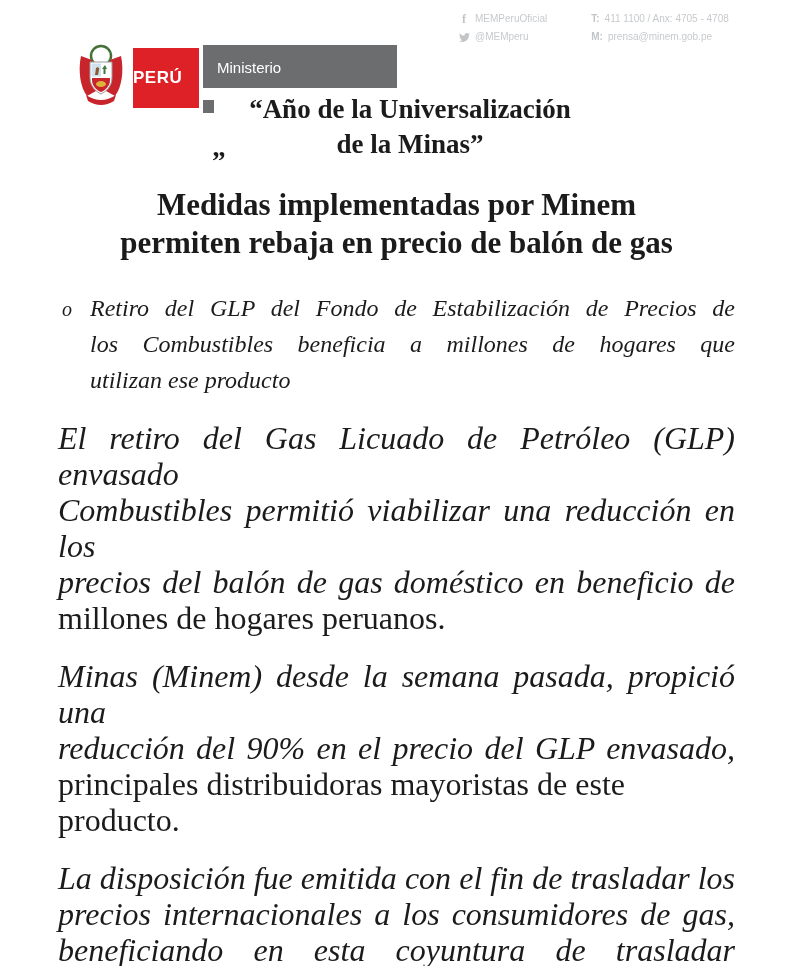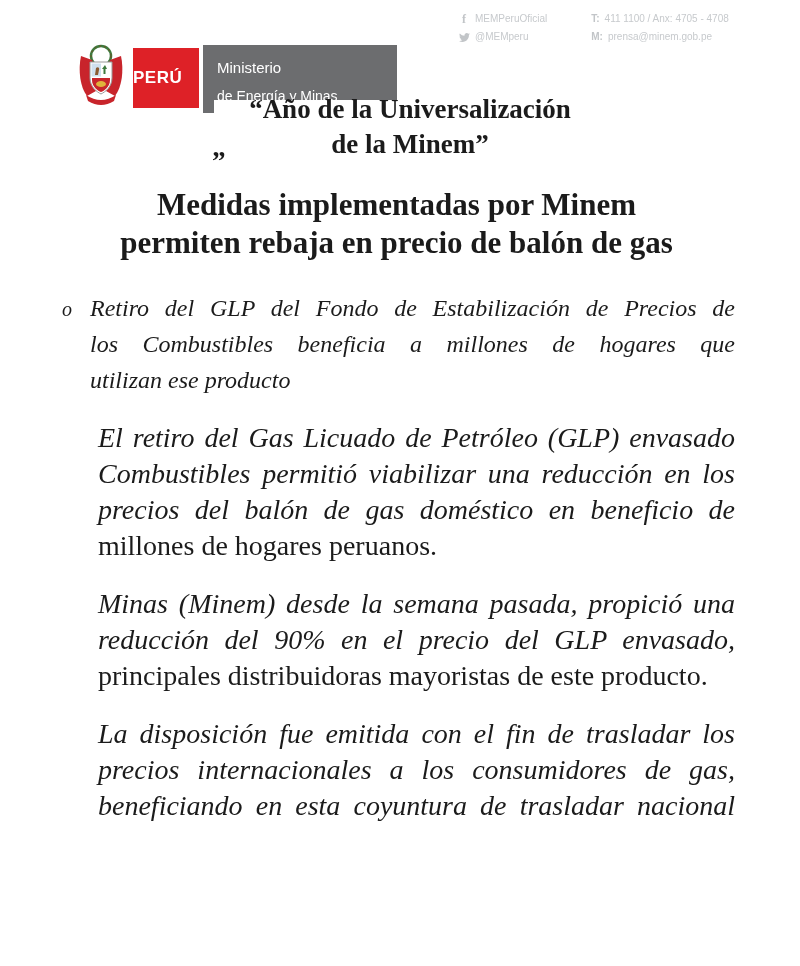--- a/index.html
+++ b/index.html
@@ -32,21 +32,21 @@
 
   
   .coat { position: absolute; left: 75px; top: 42px; width: 52px; height: 65px; }
   .redbox {
     position: absolute; left: 133px; top: 48px; width: 66px; height: 60px;
     display: flex; align-items: center; 
     font-family: "Liberation Sans", sans-serif;
     font-weight: bold; font-size: 17px; letter-spacing: .5px; color: #ffffff;
   }
   .graybox {
-    position: absolute; left: 203px; top: 45px; width: 194px; height: 55px;
+    position: absolute; left: 203px; top: 45px; width: 194px; height: 43px;
     overflow: hidden;
     font-family: "Liberation Sans", sans-serif;
     color: #ffffff;
   }
   .mline1 { position: absolute; left: 14px; top: 14px; font-size: 15px; }
   .mline2 { position: absolute; left: 14px; top: 43px; font-size: 14px; white-space: nowrap; }
   .graytab { position: absolute; left: 203px; top: 100px; width: 11px; height: 13px; }
 
   
   .motto {
@@ -59,21 +59,21 @@
     position: absolute; left: 212px; top: 146px;
     font-weight: bold; font-size: 27px; line-height: 30px;
     z-index: 3;
   }
 
   
   .docbody { position: absolute; left: 58px; top: 186px; width: 677px; }
   .title { text-align: center; font-weight: bold; font-size: 31px; line-height: 38px; }
   .bullet { position: relative; margin-top: 28px; padding-left: 32px; font-style: italic; font-size: 24px; line-height: 36px; }
   .marker { position: absolute; left: 4px; top: 1px; font-size: 20px; }
-  .para { margin-top: 22px; font-size: 28px; line-height: 36px; margin-left: 40px; }
+  .para { margin-top: 22px; font-size: 32px; line-height: 36px; }
   .jline { text-align: justify; text-align-last: justify; font-style: italic; }
   .lline { text-align: left; }
   .clip { height: 8px; overflow: hidden; }
 </style>
 </head>
 <body>
 
 <div class="page">
 
   <div class="contact">
@@ -122,21 +122,21 @@
   </div>
 
   <div class="graybox" style="background:#6c6d6f">
     <div class="mline1">Ministerio</div>
     <div class="mline2">de Energía y Minas</div>
   </div>
   <div class="graytab" style="background:#6c6d6f"></div>
 
   <div class="motto">
     <div>“Año de la Universalización</div>
-    <div>de la Minem”</div>
+    <div>de la Minas”</div>
   </div>
   <div class="strayq">”</div>
 
   <div class="docbody">
 
     <div class="title">
       <div>Medidas implementadas por Minem</div>
       <div>permiten rebaja en precio de balón de gas</div>
     </div>
 

